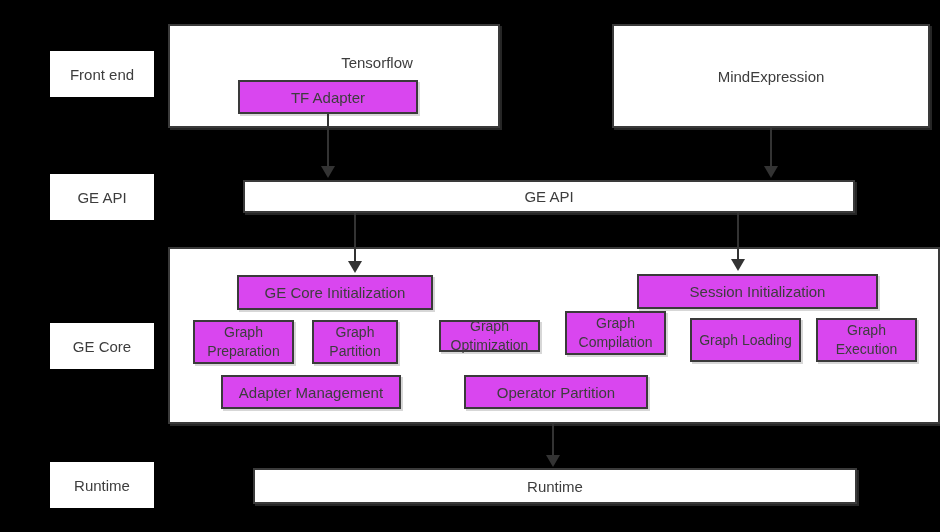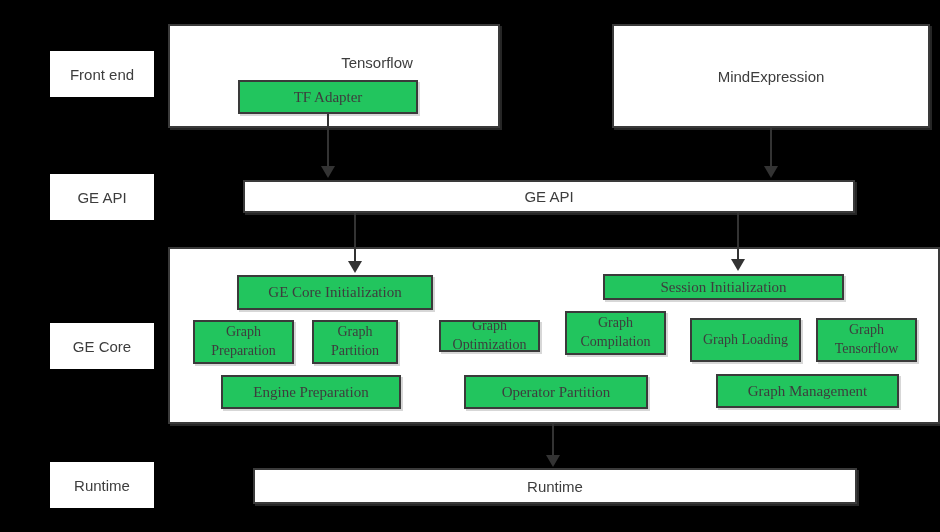--- a/index.html
+++ b/index.html
@@ -14,23 +14,23 @@
     font-size:15px;color:#3d3d3d;
   }
   .box{
     position:absolute;background:#ffffff;border:2px solid #3a3a3a;
     box-sizing:border-box;box-shadow:2px 2px 0 rgba(110,110,110,0.35);
   }
   .center-flex{display:flex;align-items:center;justify-content:center;text-align:center;}
   .big-box{font-size:15px;}
   .tf-title{position:absolute;top:28px;left:0;width:100%;text-align:center;font-size:15px;padding-left:43px;}
   .inner-box{
-    position:absolute;background:#22c55e;border:2px solid #3a3a3a;
+    position:absolute;background:#d946ef;border:2px solid #3a3a3a;
     box-sizing:border-box;display:flex;align-items:center;justify-content:center;
-    text-align:center;font-size:15px;box-shadow:2px 2px 0 rgba(140,140,140,0.35);font-family:Liberation Serif, serif;
+    text-align:center;font-size:15px;box-shadow:2px 2px 0 rgba(140,140,140,0.35);
   }
   .stage-box{font-size:14px;line-height:1.35;}
   .arrow{position:absolute;width:14px;}
   .arrow .stem{position:absolute;left:6px;top:0;width:2px;height:calc(100% - 10px);background:#333333;}
   .arrow .head{
     position:absolute;left:0;bottom:0;width:0;height:0;
     border-left:7px solid transparent;border-right:7px solid transparent;
     border-top:12px solid #333333;
   }
 </style>
@@ -48,32 +48,31 @@
     <div class="tf-title">Tensorflow</div>
     <div class="inner-box" style="left:68px;top:54px;width:180px;height:34px">TF Adapter</div>
   </div>
 
   <div class="box center-flex big-box" style="left:587px;top:24px;width:318px;height:104px">MindExpression</div>
 
   <div class="box center-flex big-box" style="left:218px;top:180px;width:612px;height:33px">GE API</div>
 
   <div class="box" style="left:143px;top:247px;width:772px;height:177px">
     <div class="inner-box" style="left:67px;top:26px;width:196px;height:35px">GE Core Initialization</div>
-    <div class="inner-box" style="left:433px;top:25px;width:241px;height:26px">Session Initialization</div>
+    <div class="inner-box" style="left:467px;top:25px;width:241px;height:35px">Session Initialization</div>
 
     <div class="inner-box stage-box" style="left:23px;top:71px;width:101px;height:44px">Graph Preparation</div>
     <div class="inner-box stage-box" style="left:142px;top:71px;width:86px;height:44px">Graph Partition</div>
     <div class="inner-box stage-box" style="left:269px;top:71px;width:101px;height:32px">Graph Optimization</div>
     <div class="inner-box stage-box" style="left:395px;top:62px;width:101px;height:44px">Graph Compilation</div>
     <div class="inner-box stage-box" style="left:520px;top:69px;width:111px;height:44px">Graph Loading</div>
-    <div class="inner-box stage-box" style="left:646px;top:69px;width:101px;height:44px">Graph Tensorflow</div>
+    <div class="inner-box stage-box" style="left:646px;top:69px;width:101px;height:44px">Graph Execution</div>
 
-    <div class="inner-box" style="left:51px;top:126px;width:180px;height:34px">Engine Preparation</div>
+    <div class="inner-box" style="left:51px;top:126px;width:180px;height:34px">Adapter Management</div>
     <div class="inner-box" style="left:294px;top:126px;width:184px;height:34px">Operator Partition</div>
-    <div class="inner-box" style="left:546px;top:125px;width:183px;height:34px">Graph Management</div>
   </div>
 
   <div class="box center-flex big-box" style="left:228px;top:468px;width:604px;height:36px">Runtime</div>
 
   <div class="arrow" style="left:296px;top:114px;height:64px">
       <i class="stem"></i>
       <i class="head"></i>
     </div>
   <div class="arrow" style="left:739px;top:128px;height:50px">
       <i class="stem"></i>

